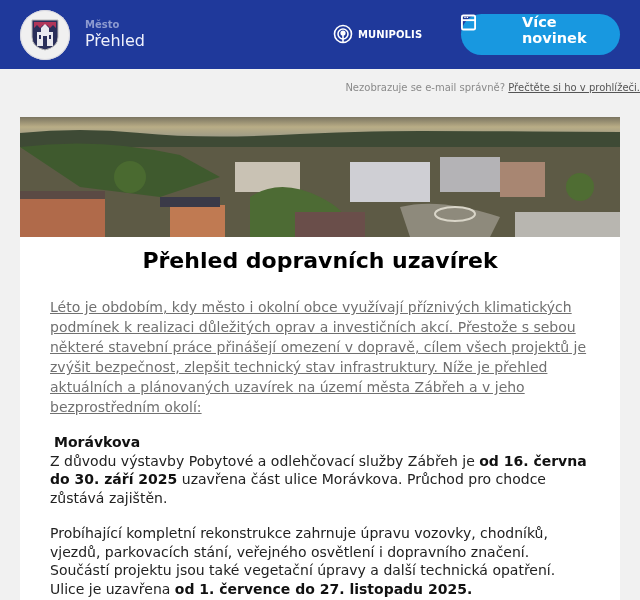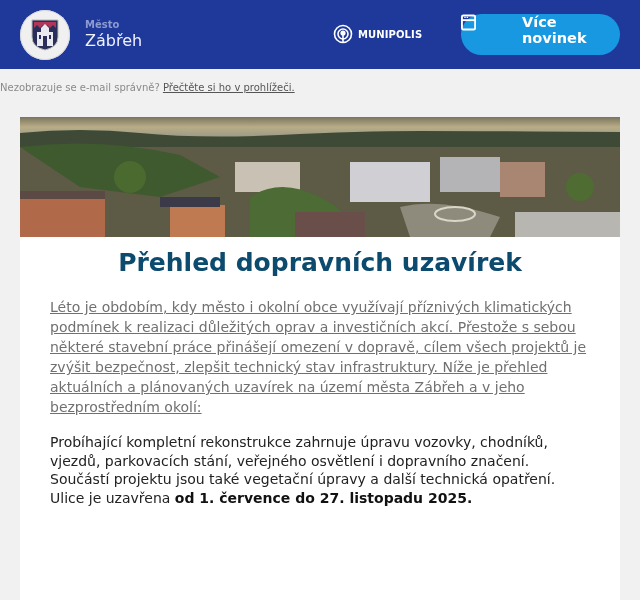--- a/index.html
+++ b/index.html
@@ -28,33 +28,33 @@
 
   .news-btn {
     position: absolute; left: 461px; top: 14px; width: 159px; height: 41px;
     background: #1898e0; border-radius: 21px; color: #fff;
     display: flex; align-items: flex-start; justify-content: center;
     font-weight: bold; font-size: 14.5px; gap: 36px;
   }
   .news-btn svg { margin-right: 10px; }
 
   .preheader {
-    text-align: left; font-size: 10px; color: #8a8a8a;
+    text-align: right; font-size: 10px; color: #8a8a8a;
     padding-top: 13px; height: 48px;
   }
   .preheader a { color: #555; text-decoration: underline; }
 
   .card {
     position: absolute; left: 20px; top: 117px; width: 600px; height: 520px;
     background: #fff;
   }
   .hero { width: 600px; height: 120px; display: block; }
 
   .title {
-    text-align: center; font-size: 25px; font-weight: bold; color: #0c4a6e;
+    text-align: center; font-size: 22px; font-weight: bold; color: #000000;
     margin-top: 11px; height: 28px;
   }
   .intro {
     margin: 21px 30px 0 30px; font-size: 14px; line-height: 20px; color: #707070; text-decoration: underline;
   }
   .section { margin: 16px 30px 0 30px; font-size: 14px; line-height: 18.5px; color: #222; }
   .section + .section { margin-top: 17px; }
   .section-head { font-weight: bold; padding-left: 4px; color: #111; }
   .section b { color: #111; }
 </style>
@@ -68,21 +68,21 @@
       <path d="M3 3 H25 V9 L22 6 L19 9 L16 6 L14 9 L12 6 L9 9 L6 6 L3 9 Z" fill="#b0365a"></path>
       <rect x="6" y="13" width="16" height="14" fill="#e9e9ef"></rect>
       <path d="M10 13 V9 L14 5 L18 9 V13 Z" fill="#e9e9ef"></path>
       <rect x="12" y="17" width="4" height="10" fill="#2a2f5a"></rect>
       <rect x="8" y="16" width="2" height="4" fill="#2a2f5a"></rect>
       <rect x="18" y="16" width="2" height="4" fill="#2a2f5a"></rect>
     </svg>
   </div>
   <div class="brand">
     <span class="brand-top">Město</span>
-    <span class="brand-bottom">Zábřeh</span>
+    <span class="brand-bottom">Přehled</span>
   </div>
 
   <div class="munipolis">
     <svg width="20" height="20" viewBox="0 0 20 20" fill="none" stroke="#fff" stroke-width="1.6">
       <circle cx="10" cy="10" r="8.5"></circle>
       <circle cx="10" cy="10" r="5"></circle>
       <circle cx="10" cy="9" r="1.8" fill="#fff"></circle>
       <line x1="10" y1="11" x2="10" y2="18"></line>
     </svg>
     <span>MUNIPOLIS</span>
@@ -131,17 +131,21 @@
     <rect x="495" y="95" width="105" height="25" fill="#b8b6b0"></rect>
     <rect x="275" y="95" width="70" height="25" fill="#6a4e4a"></rect>
     <circle cx="560" cy="70" r="14" fill="#4f6d33"></circle>
     <circle cx="110" cy="60" r="16" fill="#4a6a30"></circle>
   </svg>
 
   <div class="title">Přehled dopravních uzavírek</div>
 
   <p class="intro">Léto je obdobím, kdy město i okolní obce využívají příznivých klimatických podmínek k realizaci důležitých oprav a investičních akcí. Přestože s sebou některé stavební práce přinášejí omezení v dopravě, cílem všech projektů je zvýšit bezpečnost, zlepšit technický stav infrastruktury. Níže je přehled aktuálních a plánovaných uzavírek na území města Zábřeh a v jeho bezprostředním okolí:</p>
 
+  <div class="section">
+    <div class="section-head">Morávkova</div>
+    <span>Z důvodu výstavby Pobytové a odlehčovací služby Zábřeh je </span><b>od 16. června do 30. září 2025</b><span> uzavřena část ulice Morávkova. Průchod pro chodce zůstává zajištěn.</span>
+  </div>
 
   <div class="section">
     <span>Probíhající kompletní rekonstrukce zahrnuje úpravu vozovky, chodníků, vjezdů, parkovacích stání, veřejného osvětlení i dopravního značení. Součástí projektu jsou také vegetační úpravy a další technická opatření. Ulice je uzavřena </span><b>od 1. července do 27. listopadu 2025.</b><span></span>
   </div>
 </div>
 
 </body></html>

